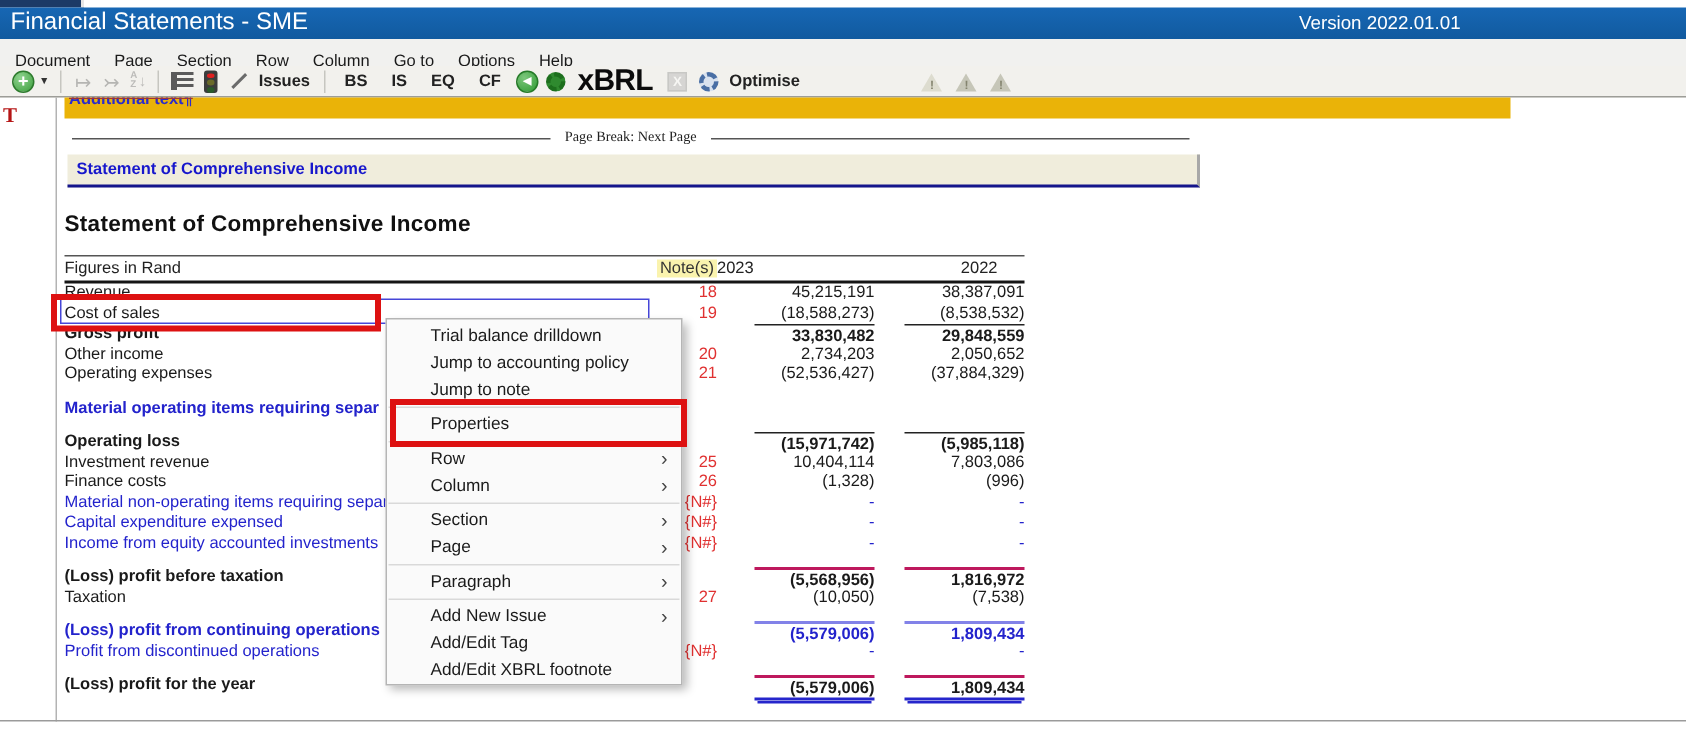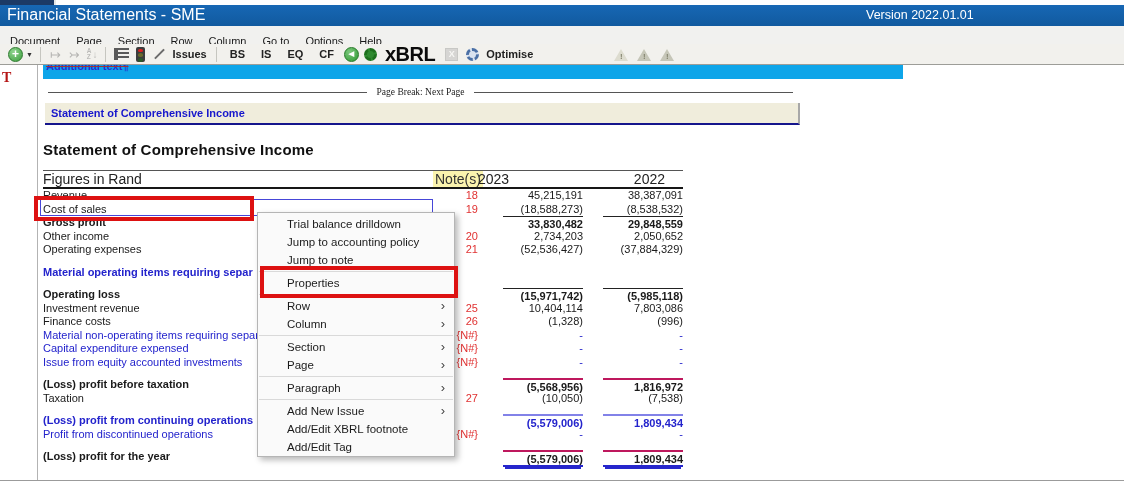--- a/index.html
+++ b/index.html
@@ -50,35 +50,35 @@
   .warn::before { content:""; position:absolute; left:1px; bottom:0; width:0; height:0;
                   border-left:7px solid transparent; border-right:7px solid transparent; border-bottom:12px solid #c6c6b8; }
   .warn.light::before { border-bottom-color:#dddccf; }
   .warn::after { content:"!"; position:absolute; left:0; right:0; bottom:0px; text-align:center;
                  font-size:8px; font-weight:bold; color:#84846f; }
 
   
   .tmark { position:absolute; left:2px; top:70px; font-family:"Liberation Serif",serif; font-weight:bold;
            color:#b51515; font-size:14px; }
   .vline { position:absolute; left:37px; top:65px; width:1px; height:416px; background:#b3b3b3; }
-  .green-strip { position:absolute; left:43px; top:65px; width:860px; height:14px; background:#0ea5e9; overflow:hidden; }
+  .green-strip { position:absolute; left:43px; top:65px; width:964px; height:14px; background:#eab308; overflow:hidden; }
   .green-strip span { display:block; margin-top:-5px; padding-left:3px; font-size:11px; font-weight:bold; color:#2b2bcc;
                       text-decoration:line-through; text-decoration-color:#a23434; }
   .pagebreak { position:absolute; left:48px; top:87px; width:745px; height:10px; display:flex; align-items:center; }
   .pb-line { flex:1; height:1px; background:#555; }
   .pb-label { font-family:"Liberation Serif",serif; font-size:9.5px; color:#222; padding:0 10px; white-space:nowrap; }
   .section-bar { position:absolute; left:45px; top:103px; width:755px; height:22px; background:#f0eddc;
                  border-bottom:2px solid #15158c; border-right:2px solid #a8a8a8; display:flex; align-items:center; }
   .section-bar span { font-size:11px; font-weight:bold; color:#1717cc; padding-left:6px; }
   .heading { position:absolute; left:43px; top:141px; font-size:15px; font-weight:bold; color:#111; letter-spacing:.2px; }
 
   
   .table { position:absolute; left:43px; top:170px; width:640px; }
   .thead { display:flex; align-items:center; height:19px; border-top:1px solid #555; border-bottom:2px solid #161616;
-           font-size:14px; color:#222; }
+           font-size:11px; color:#222; }
   .c-label { flex:1; }
   .c-note  { width:45px; text-align:right; }
   .note-hl { background:#faf3ae; padding:0 2px; color:#333; }
   .c-v1 { width:105px; text-align:left; padding-right:18px; }
   .c-v2 { width:100px; text-align:right; padding-right:18px; }
   .trow { display:flex; align-items:flex-start; height:13.5px; font-size:11px; color:#1a1a1a; }
   .trow.gap { margin-top:9px; }
   .t-label { flex:1; white-space:nowrap; }
   .t-note  { width:45px; text-align:right; color:#e03131; }
   .t-v1 { width:105px; text-align:right; }
@@ -269,21 +269,21 @@
           <span class="t-v1"><i>-</i></span>
           <span class="t-v2"><i>-</i></span>
         </div>
         <div class="trow s-blue">
           <span class="t-label">Capital expenditure expensed</span>
           <span class="t-note">{N#}</span>
           <span class="t-v1"><i>-</i></span>
           <span class="t-v2"><i>-</i></span>
         </div>
         <div class="trow s-blue">
-          <span class="t-label">Issue from equity accounted investments</span>
+          <span class="t-label">Income from equity accounted investments</span>
           <span class="t-note">{N#}</span>
           <span class="t-v1"><i>-</i></span>
           <span class="t-v2"><i>-</i></span>
         </div>
         <div class="trow s-bold rule-gray gap">
           <span class="t-label">(Loss) profit before taxation</span>
           <span class="t-note"></span>
           <span class="t-v1"><i>(5,568,956)</i></span>
           <span class="t-v2"><i>1,816,972</i></span>
         </div>
@@ -352,24 +352,24 @@
       <div class="mitem">
         <span>Paragraph</span>
         <span class="arrow">›</span>
       </div>
       <div class="msep"></div>
       <div class="mitem">
         <span>Add New Issue</span>
         <span class="arrow">›</span>
       </div>
       <div class="mitem">
+        <span>Add/Edit Tag</span>
+      </div>
+      <div class="mitem">
         <span>Add/Edit XBRL footnote</span>
-      </div>
-      <div class="mitem">
-        <span>Add/Edit Tag</span>
       </div>
     </div>
 
   <div class="redbox revenue-annot"></div>
   <div class="redbox props-annot"></div>
 
   <div class="bottom-border"></div>
 </div>
 
 </body></html>

